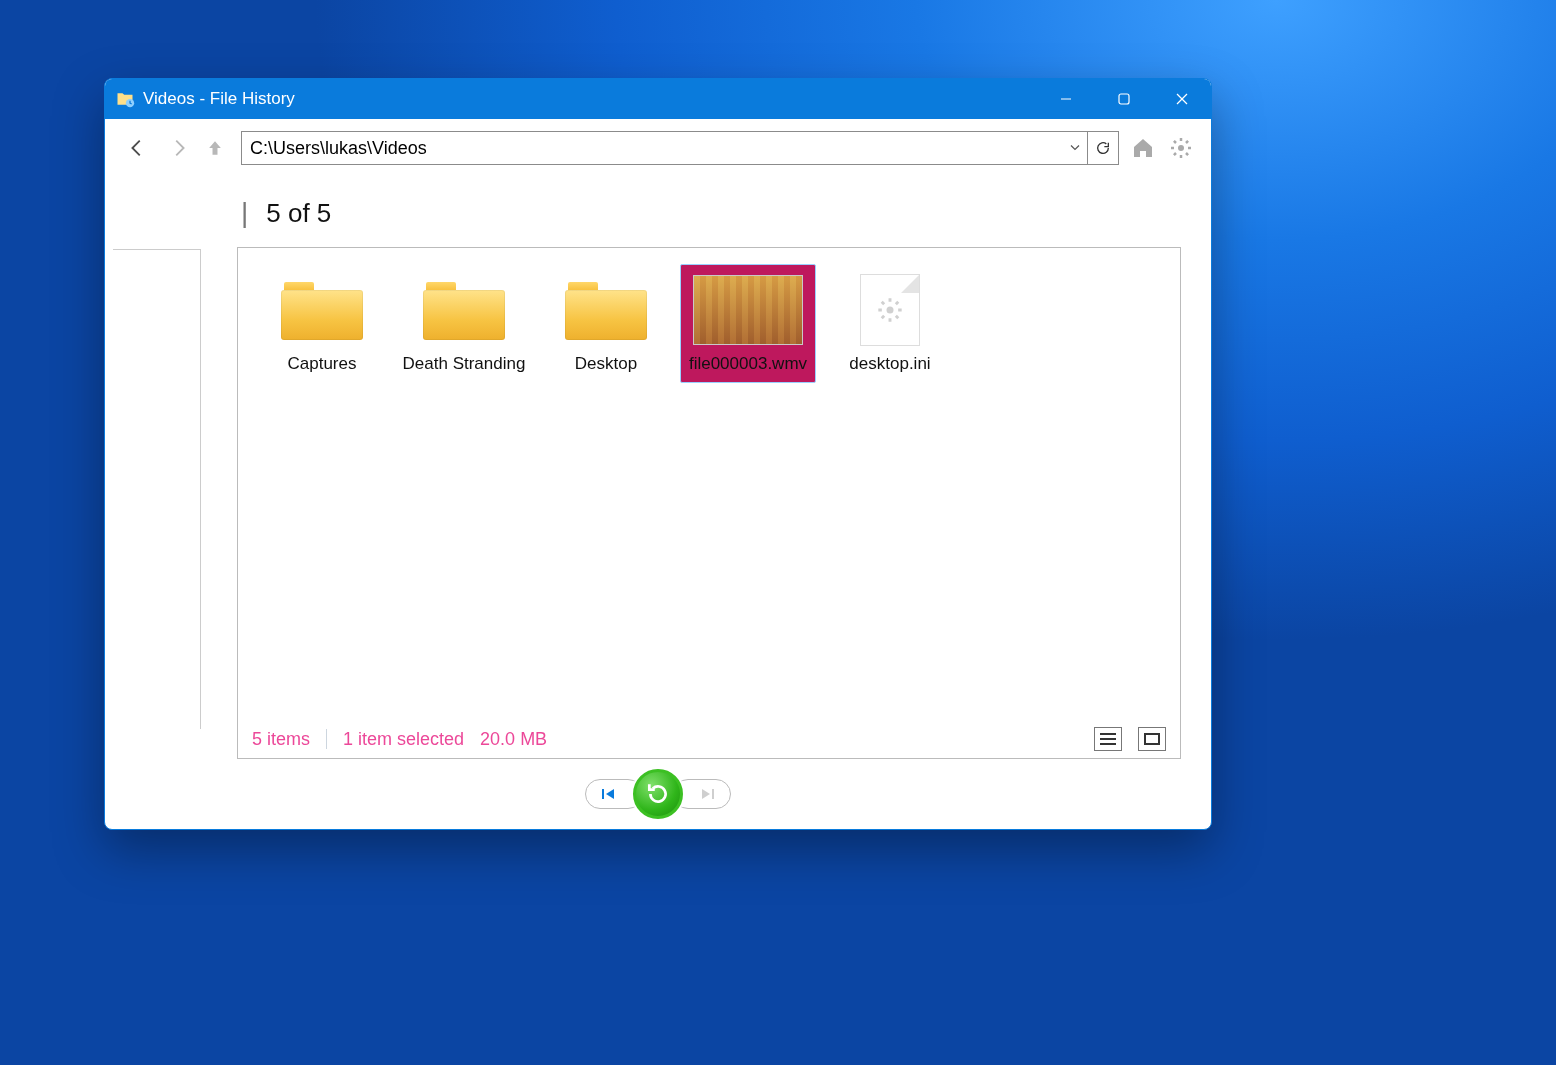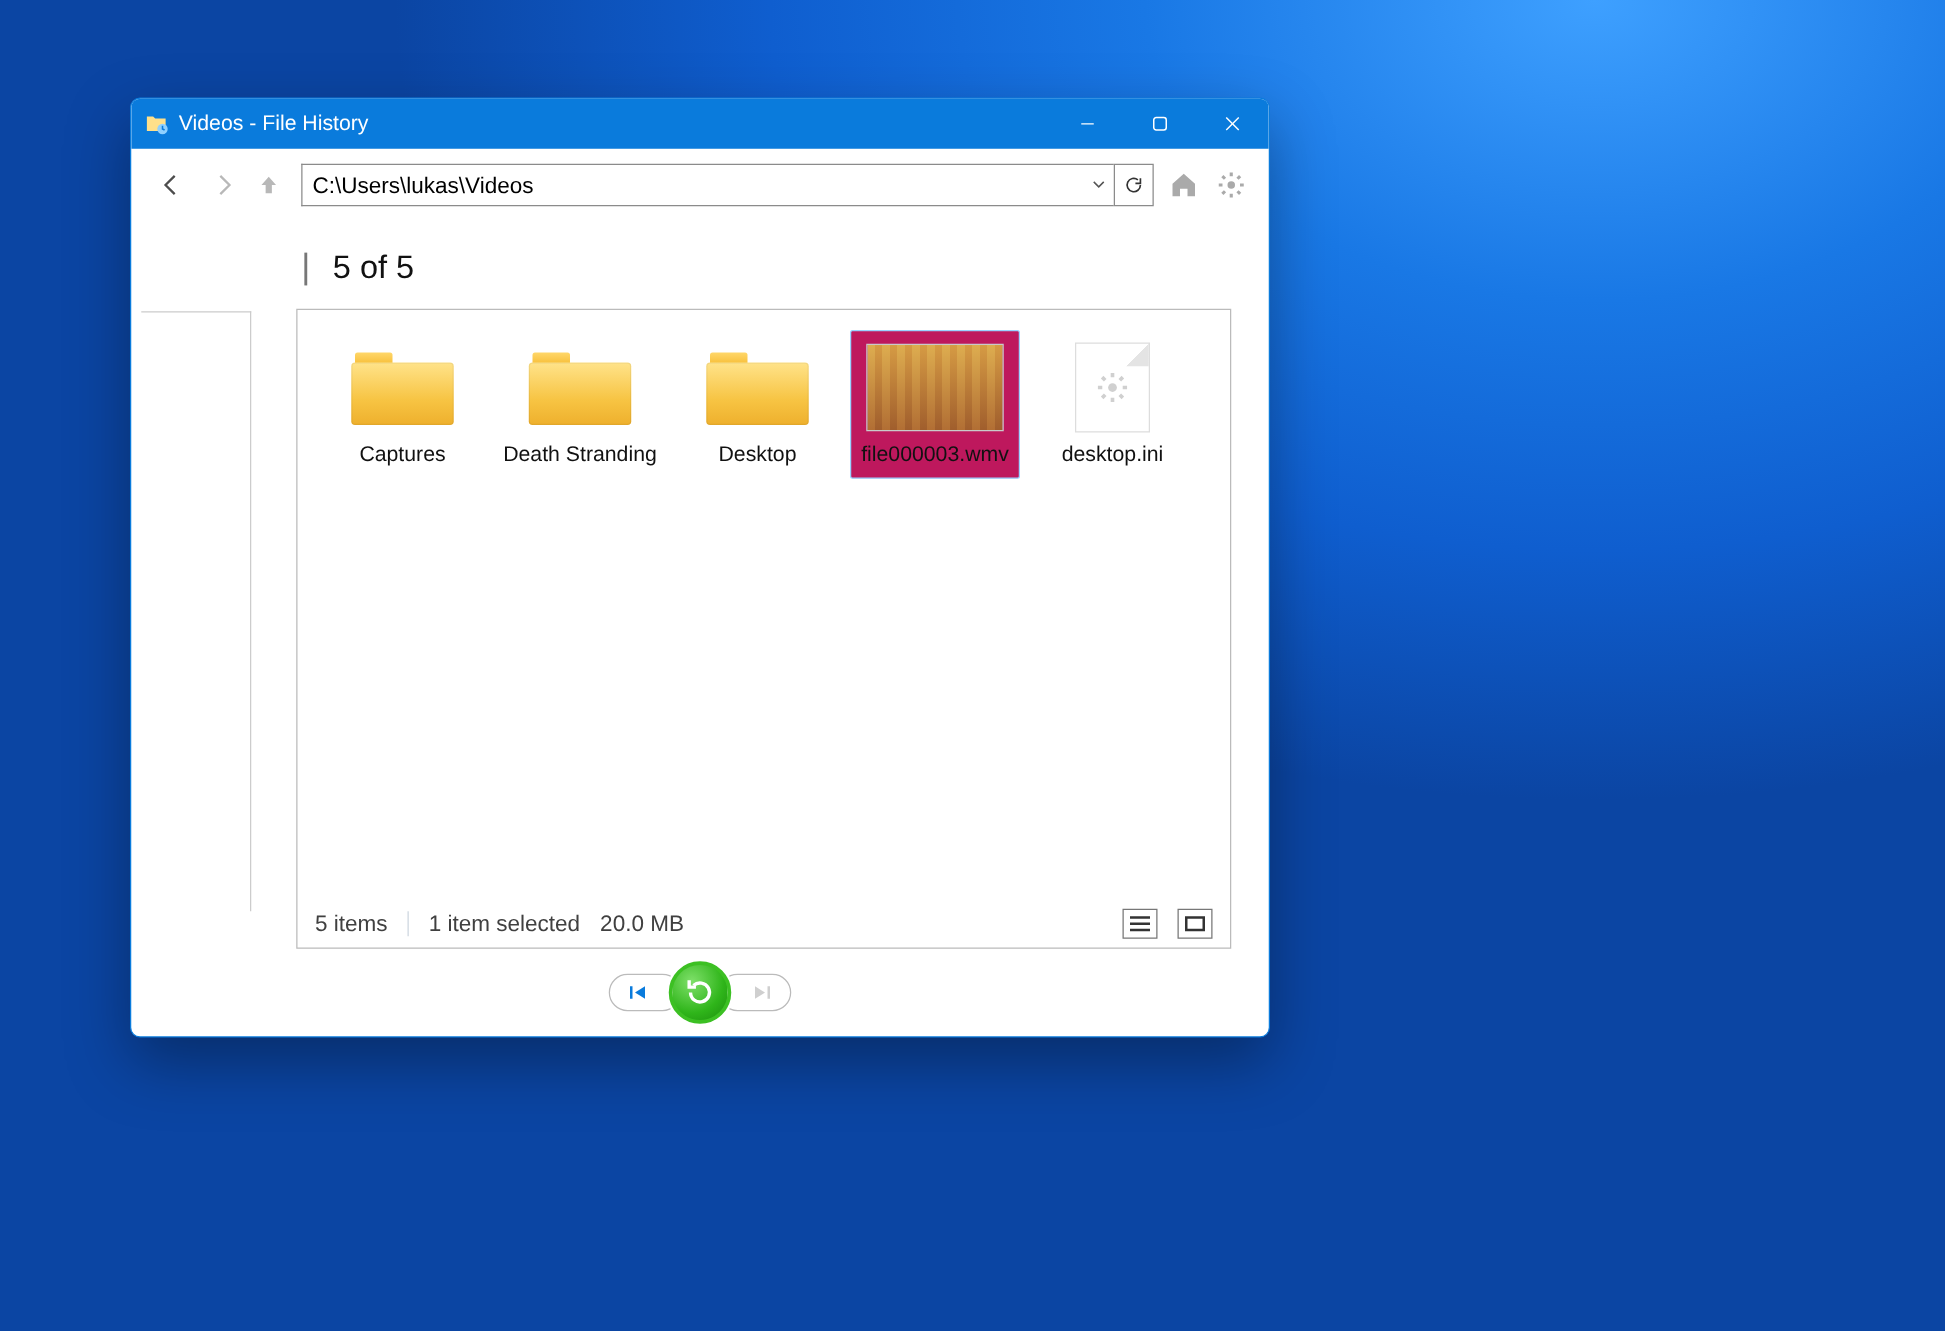--- a/index.html
+++ b/index.html
@@ -10,21 +10,21 @@
     background:
       radial-gradient(1200px 800px at 82% 0%,  #3ea0ff 0%, #1978e5 30%, #0f5ecf 55%, #0b45a3 80%),
       radial-gradient(1100px 900px at 15% 95%, #47b1ff 0%, #1a7ee8 35%, #0d54bb 70%, #08336e 100%),
       radial-gradient(900px 700px  at 50% 50%, #cce6ff 0%, #8abdf3 30%, #2d78d4 70%);
     position: relative;
   }
   
   .window {
     position: absolute;
     left: 104px; top: 78px;
-    width: 912px; height: 752px;
+    width: 1108px; height: 752px;
     background: #fff;
     border: 1px solid #0a7bdc;
     border-radius: 8px;
     box-shadow: 0 20px 50px rgba(0,0,0,.35);
     overflow: hidden;
     display: flex;
     flex-direction: column;
   }
   
   .titlebar {
@@ -208,21 +208,21 @@
     background: linear-gradient(135deg, transparent 49%, #e4e4e4 51%);
   }
   
   .statusbar {
     height: 38px;
     border-top: 0;
     display: flex;
     align-items: center;
     padding: 0 14px;
     font-size: 18px;
-    color: #404040;
+    color: #ec4899;
     gap: 16px;
   }
   .statusbar .divider { width: 1px; height: 20px; background: #cdd6df; }
   .statusbar .spacer { flex: 1 1 auto; }
   .viewbtn {
     width: 28px; height: 24px;
     border: 1px solid #777;
     display: flex; align-items: center; justify-content: center;
   }
   

